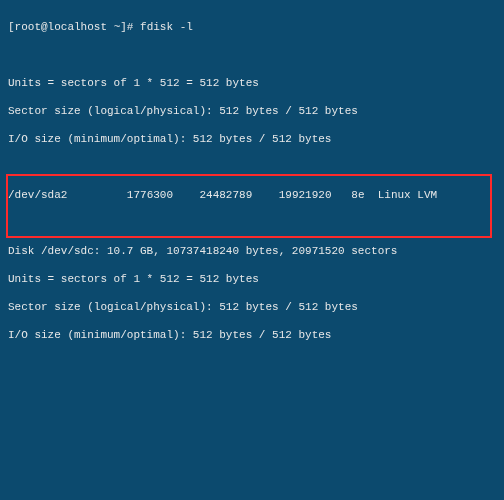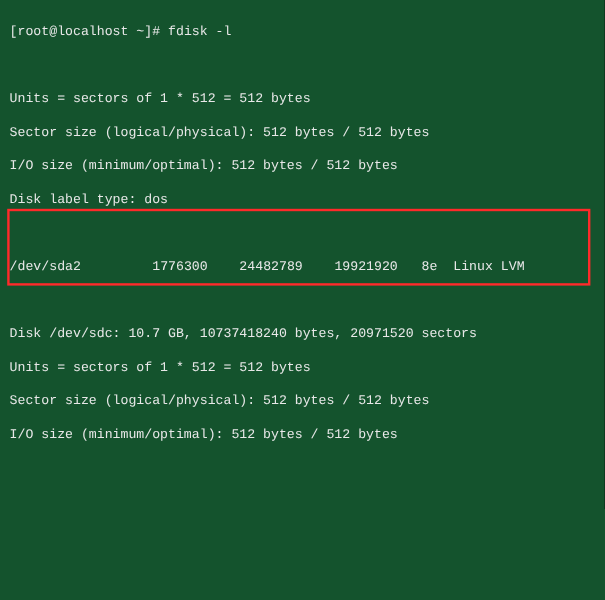--- a/index.html
+++ b/index.html
@@ -7,21 +7,21 @@
     padding: 0;
     width: 504px;
     height: 500px;
     background: #0a0a0a;
     overflow: hidden;
   }
   .terminal {
     box-sizing: border-box;
     width: 504px;
     height: 500px;
-    background: #14532d;
+    background: #0c4a6e;
     color: #e8e8e8;
     font-family: "Consolas", "Menlo", "Courier New", monospace;
     font-size: 11px;
     line-height: 14px;
     padding: 6px 8px 6px 8px;
     white-space: pre;
     position: relative;
   }
   .prompt .user, .prompt .path, .prompt .cmd {
     color: #e8e8e8;
@@ -42,21 +42,20 @@
 </style>
 </head>
 <body>
 
 <div class="terminal">
 <span class="row prompt"><span class="user">[root@localhost</span> <span class="path">~]#</span> <span class="cmd bold-ish">fdisk -l</span></span>
 <span class="row"> </span>
 <span class="row">Units = sectors of 1 * 512 = 512 bytes</span>
 <span class="row">Sector size (logical/physical): 512 bytes / 512 bytes</span>
 <span class="row">I/O size (minimum/optimal): 512 bytes / 512 bytes</span>
-<span class="row">Disk label type: dos</span>
 <span class="row"> </span>
 <span class="row"><span>/dev/sda2</span>         <span>1776300</span>    <span>24482789</span>    <span>19921920</span>   <span>8e</span>  <span>Linux LVM</span></span>
 <span class="row"> </span>
 <span class="row">Disk /dev/sdc: 10.7 GB, 10737418240 bytes, 20971520 sectors</span>
 <span class="row">Units = sectors of 1 * 512 = 512 bytes</span>
 <span class="row">Sector size (logical/physical): 512 bytes / 512 bytes</span>
 <span class="row">I/O size (minimum/optimal): 512 bytes / 512 bytes</span>
 <span class="row"> </span>
 
 

